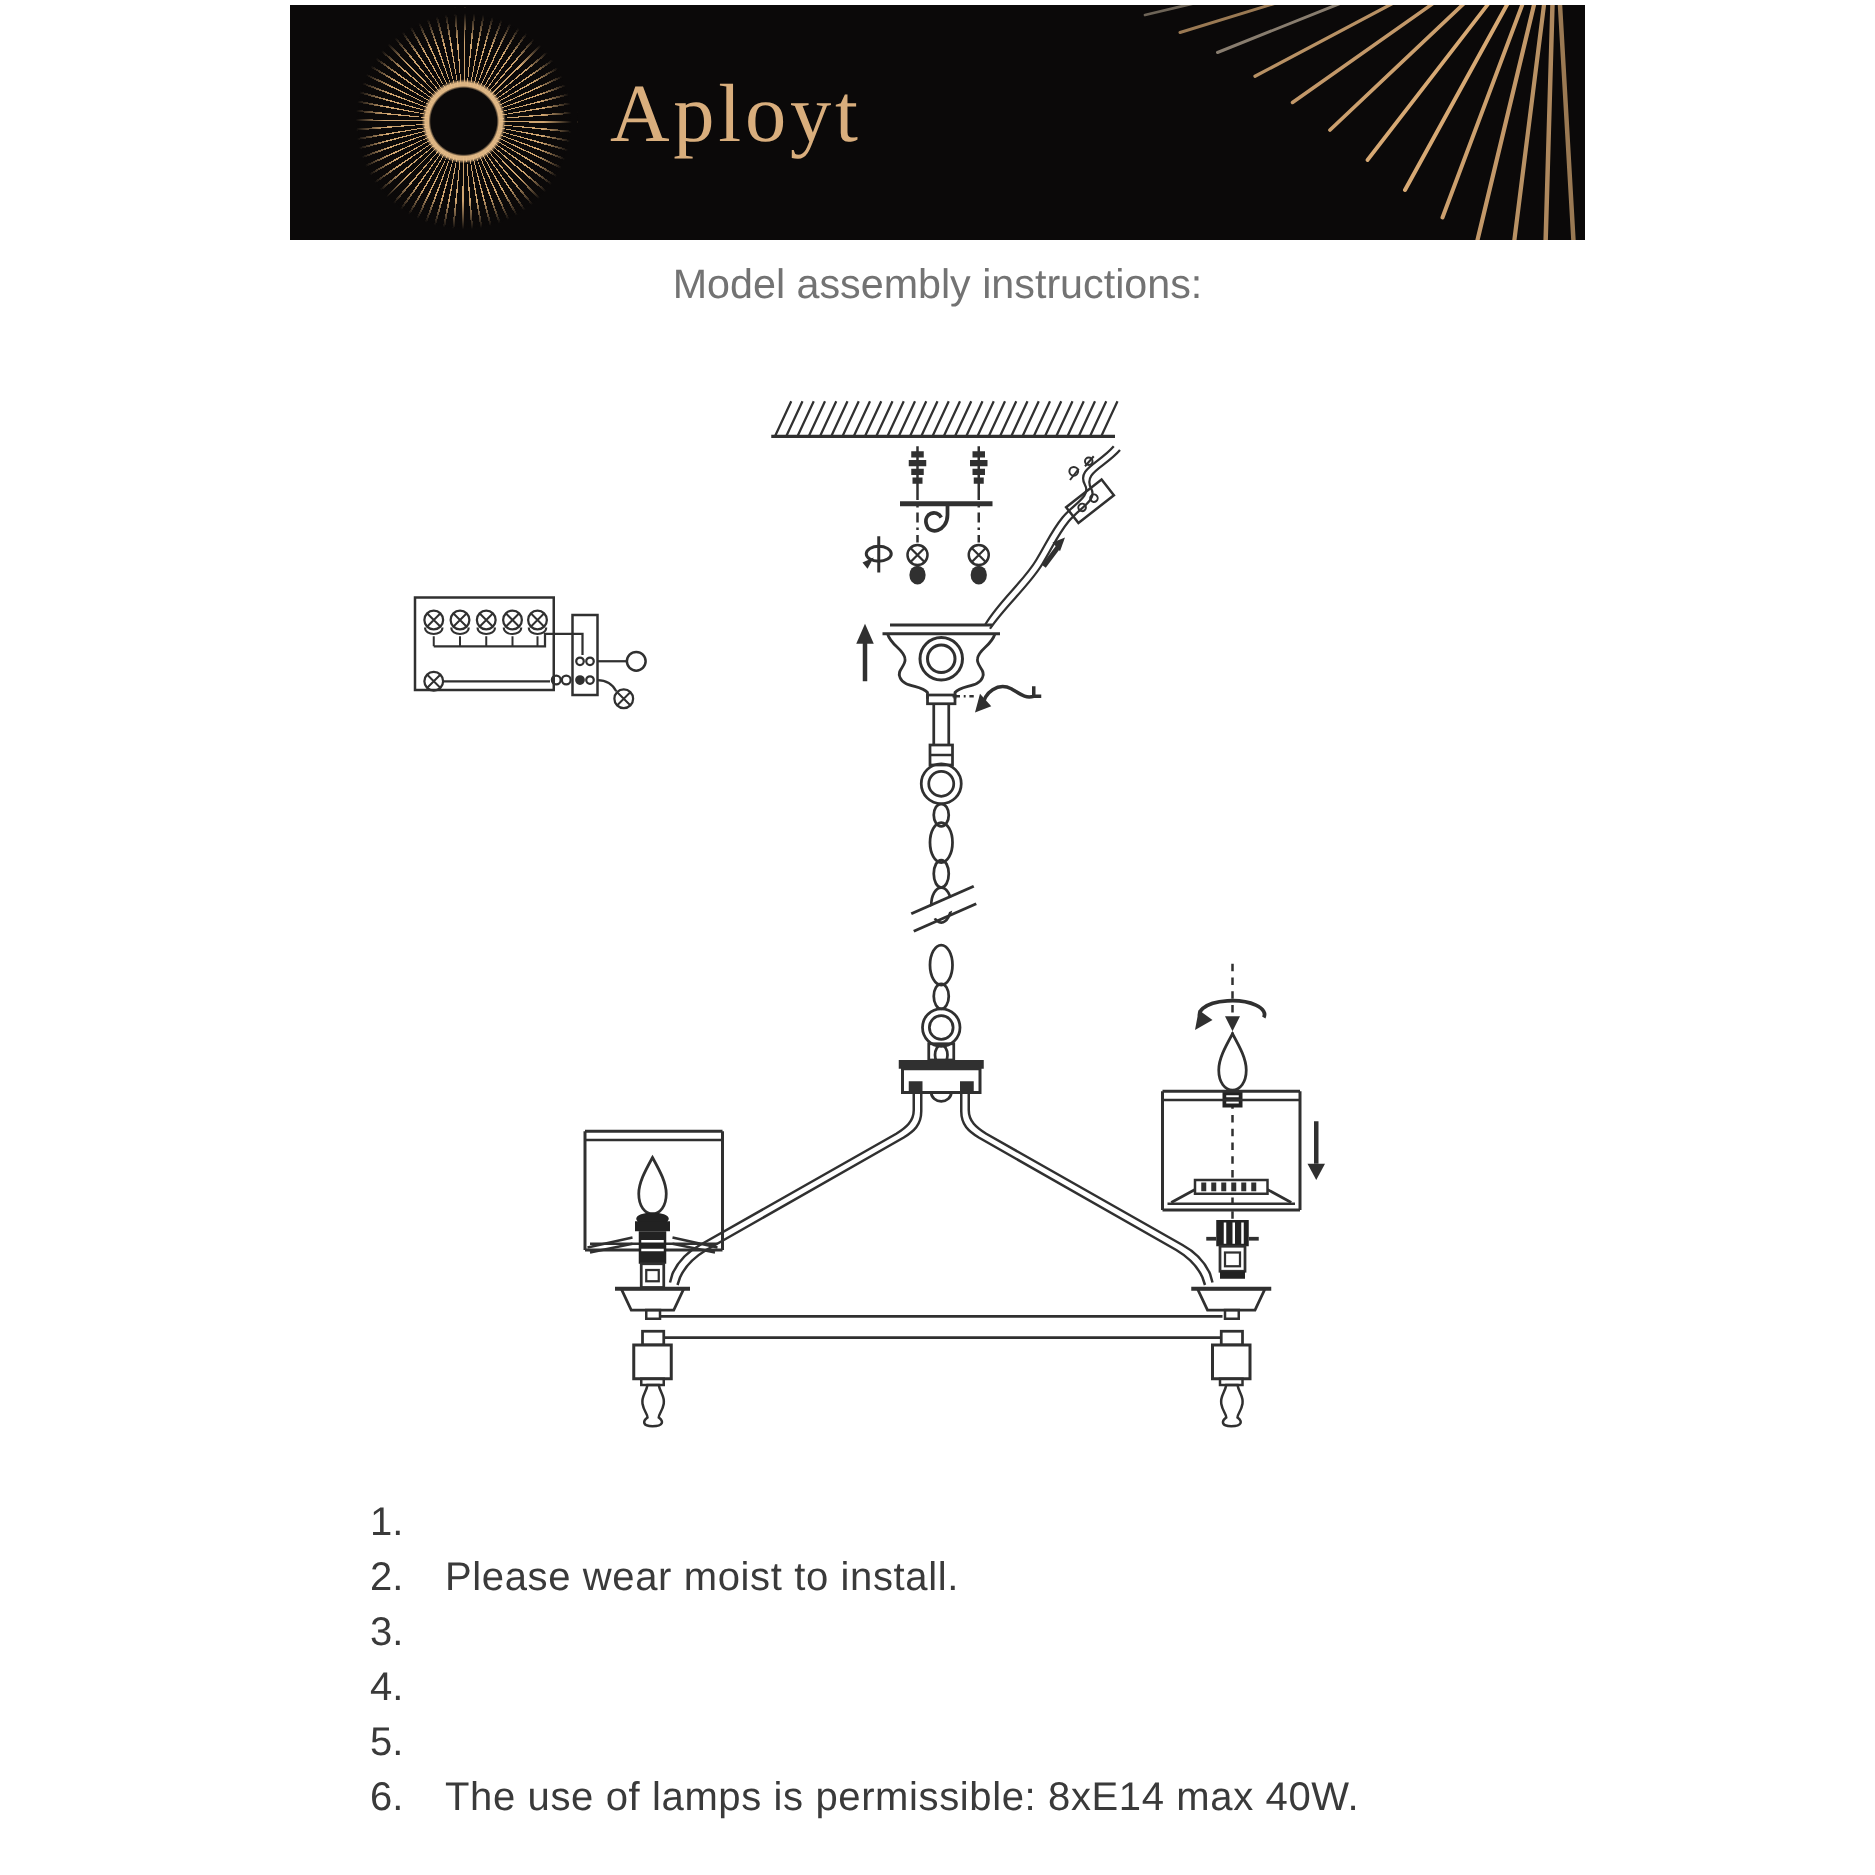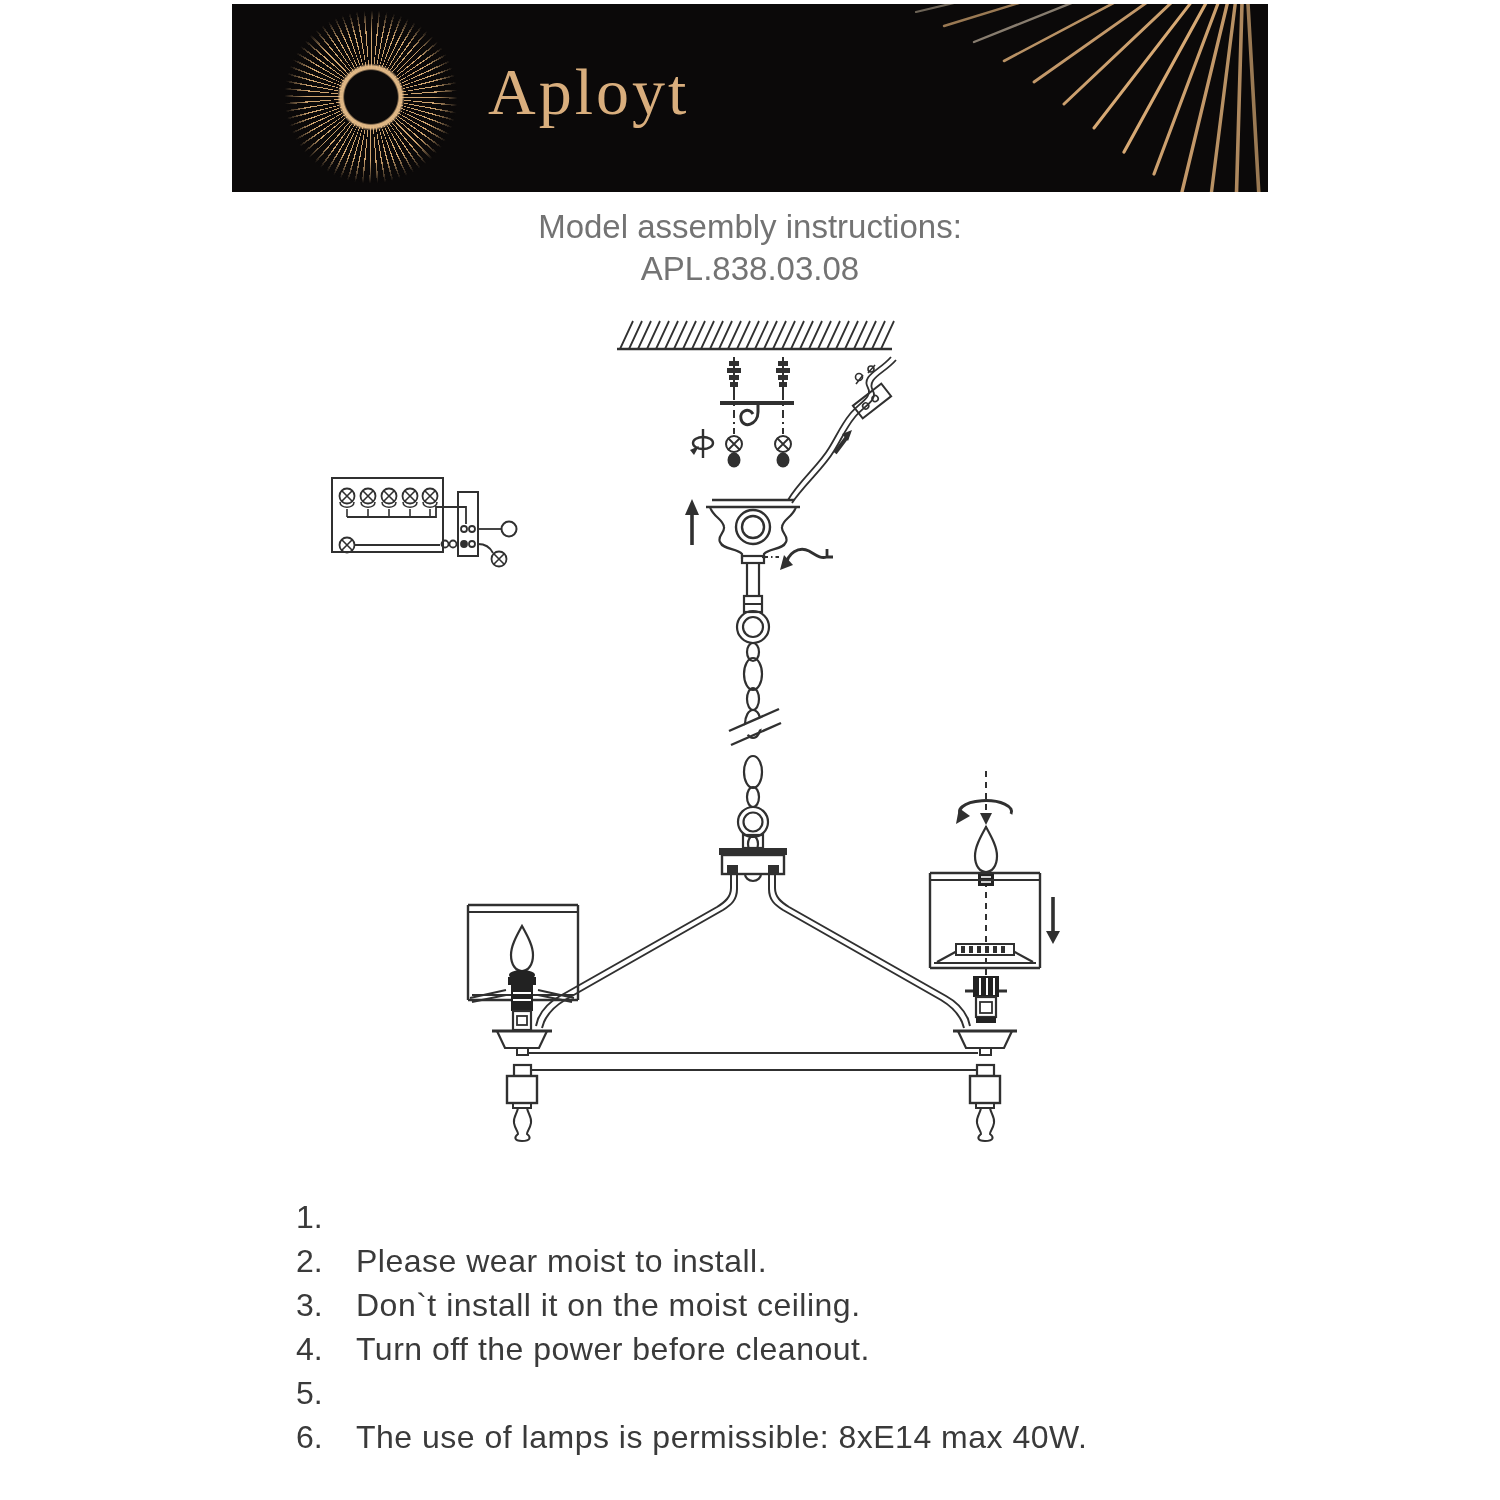--- a/index.html
+++ b/index.html
@@ -50,21 +50,20 @@
         <line x1="1012" y1="-70" x2="950" y2="188" stroke-width="3.4" stroke-opacity=".9"></line>
         <line x1="1012" y1="-70" x2="978" y2="200" stroke-width="3.4" stroke-opacity=".85"></line>
         <line x1="1012" y1="-70" x2="1004" y2="206" stroke-width="3.6" stroke-opacity=".8"></line>
         <line x1="1012" y1="-70" x2="1028" y2="210" stroke-width="3.6" stroke-opacity=".7"></line>
       </g>
     </svg>
   </div>
 
   <div class="title">
     <div>Model assembly instructions:</div>
-    <div>APL.838.03.08</div>
   </div>
 
   <svg class="diagram" width="1500" height="1500" viewBox="0 0 1500 1500">
     <g stroke="#303030" fill="none" stroke-width="2.2">
 
       <g>
         <path d="M617 349 H892" stroke-width="2.6"></path>
         <path stroke-width="1.8" d="M620 349 l13 -28 m-4 28 l13 -28 m-4 28 l13 -28 m-4 28 l13 -28 m-4 28 l13 -28 m-4 28 l13 -28 m-4 28 l13 -28 m-4 28 l13 -28 m-4 28 l13 -28 m-4 28 l13 -28 m-4 28 l13 -28 m-4 28 l13 -28 m-4 28 l13 -28 m-4 28 l13 -28 m-4 28 l13 -28 m-4 28 l13 -28 m-4 28 l13 -28 m-4 28 l13 -28 m-4 28 l13 -28 m-4 28 l13 -28 m-4 28 l13 -28 m-4 28 l13 -28 m-4 28 l13 -28 m-4 28 l13 -28 m-4 28 l13 -28 m-4 28 l13 -28 m-4 28 l13 -28 m-4 28 l13 -28 m-4 28 l13 -28 m-4 28 l13 -28"></path>
       </g>
 
@@ -345,25 +344,23 @@
   <div class="instructions">
     <div class="instr-row">
       <span class="instr-num">1.</span>
     </div>
     <div class="instr-row">
       <span class="instr-num">2.</span>
       <span class="instr-text">Please wear moist to install.</span>
     </div>
     <div class="instr-row">
       <span class="instr-num">3.</span>
-      <span class="instr-text">Don`t install it on the moist ceiling.</span>
     </div>
     <div class="instr-row">
       <span class="instr-num">4.</span>
-      <span class="instr-text">Turn off the power before cleanout.</span>
     </div>
     <div class="instr-row">
       <span class="instr-num">5.</span>
     </div>
     <div class="instr-row">
       <span class="instr-num">6.</span>
       <span class="instr-text">The use of lamps is permissible: 8xE14 max 40W.</span>
     </div>
   </div>
 

